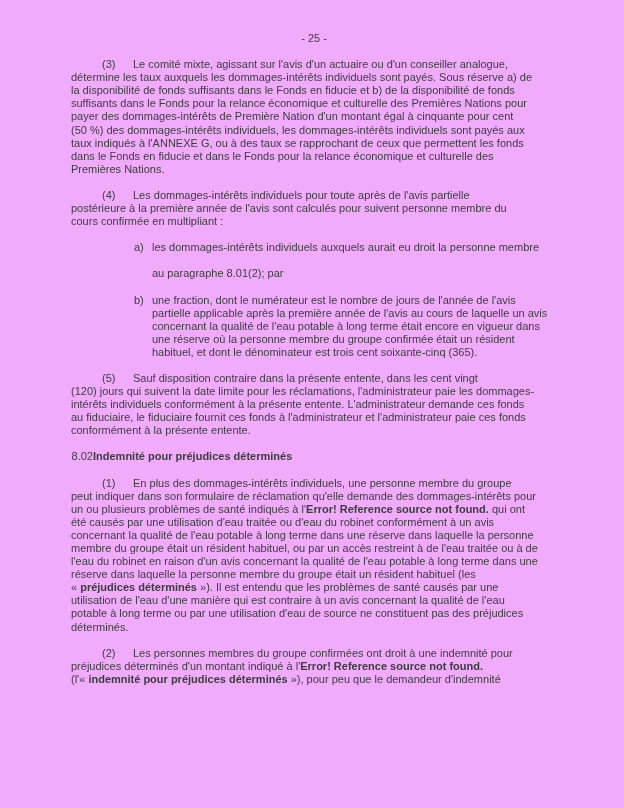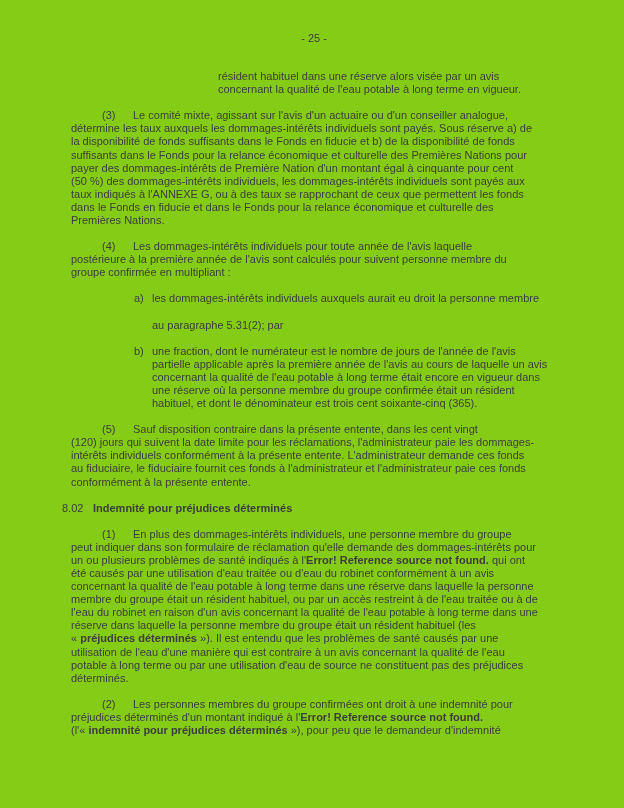--- a/index.html
+++ b/index.html
@@ -1,56 +1,55 @@
 <!DOCTYPE html>
 <html><head>
 <meta charset="utf-8">
 <style>
   * { box-sizing: border-box; }
   html, body { margin: 0; padding: 0; background: #ffffff; }
   .sheet {
     position: relative;
     width: 624px;
     height: 808px;
-    background: #84cc16;
+    background: #f0abfc;
     color: #3d3d3d;
     font-family: "Liberation Sans", "DejaVu Sans", sans-serif;
     font-size: 11px;
     line-height: 13.1px;
     padding: 32px 58px 0 62px;
     overflow: hidden;
   }
   .page-number { text-align: center; margin: 0; }
   .cont { margin: 25px 0 0 156px; }
   p { margin: 13px 0 0 9px; }
   .body { text-indent: 31px; }
   .plabel { display: inline-block; width: 31px; text-indent: 0; }
   .sub { margin-left: 63px; }
   .item { padding-left: 18px; text-indent: -18px; }
   .marker { display: inline-block; width: 18px; text-indent: 0; }
   .heading { margin: 13px 0 0 0; font-size: 11px; font-weight: 400; }
-  .hnum { display: inline-block; width: 31px; }
+  .hnum { display: inline-block; width: 31px; text-align: right; }
   .htitle { font-weight: 700; }
   .b { font-weight: 700; text-align: center; }
 </style>
 </head>
 <body>
 
 <div class="sheet">
 
   <p class="page-number">- 25 -</p>
 
-  <p class="cont"><span>résident habituel dans une réserve alors visée par un avis</span><br><span>concernant la qualité de l'eau potable à long terme en vigueur.</span></p>
 
   <p class="body"><span class="plabel">(3)</span><span><span>Le comité mixte, agissant sur l'avis d'un actuaire ou d'un conseiller analogue,</span><br><span>détermine les taux auxquels les dommages-intérêts individuels sont payés. Sous réserve a) de</span><br><span>la disponibilité de fonds suffisants dans le Fonds en fiducie et b) de la disponibilité de fonds</span><br><span>suffisants dans le Fonds pour la relance économique et culturelle des Premières Nations pour</span><br><span>payer des dommages-intérêts de Première Nation d'un montant égal à cinquante pour cent</span><br><span>(50 %) des dommages-intérêts individuels, les dommages-intérêts individuels sont payés aux</span><br><span>taux indiqués à l'ANNEXE G, ou à des taux se rapprochant de ceux que permettent les fonds</span><br><span>dans le Fonds en fiducie et dans le Fonds pour la relance économique et culturelle des</span><br><span>Premières Nations.</span></span></p>
 
-  <p class="body"><span class="plabel">(4)</span><span><span>Les dommages-intérêts individuels pour toute année de l'avis laquelle</span><br><span>postérieure à la première année de l'avis sont calculés pour suivent personne membre du</span><br><span>groupe confirmée en multipliant :</span></span></p>
+  <p class="body"><span class="plabel">(4)</span><span><span>Les dommages-intérêts individuels pour toute après de l'avis partielle</span><br><span>postérieure à la première année de l'avis sont calculés pour suivent personne membre du</span><br><span>cours confirmée en multipliant :</span></span></p>
 
   <div class="sub">
-    <p class="item"><span class="marker">a)</span><span><span>les dommages-intérêts individuels auxquels aurait eu droit la personne membre</span><br><br><span>au paragraphe 5.31(2); par</span></span></p>
+    <p class="item"><span class="marker">a)</span><span><span>les dommages-intérêts individuels auxquels aurait eu droit la personne membre</span><br><br><span>au paragraphe 8.01(2); par</span></span></p>
     <p class="item"><span class="marker">b)</span><span><span>une fraction, dont le numérateur est le nombre de jours de l'année de l'avis</span><br><span>partielle applicable après la première année de l'avis au cours de laquelle un avis</span><br><span>concernant la qualité de l'eau potable à long terme était encore en vigueur dans</span><br><span>une réserve où la personne membre du groupe confirmée était un résident</span><br><span>habituel, et dont le dénominateur est trois cent soixante-cinq (365).</span></span></p>
   </div>
 
   <p class="body"><span class="plabel">(5)</span><span><span>Sauf disposition contraire dans la présente entente, dans les cent vingt</span><br><span>(120) jours qui suivent la date limite pour les réclamations, l'administrateur paie les dommages-</span><br><span>intérêts individuels conformément à la présente entente. L'administrateur demande ces fonds</span><br><span>au fiduciaire, le fiduciaire fournit ces fonds à l'administrateur et l'administrateur paie ces fonds</span><br><span>conformément à la présente entente.</span></span></p>
 
   <p class="heading"><span class="hnum">8.02</span><span class="htitle">Indemnité pour préjudices déterminés</span></p>
 
   <p class="body"><span class="plabel">(1)</span><span><span>En plus des dommages-intérêts individuels, une personne membre du groupe</span><br><span>peut indiquer dans son formulaire de réclamation qu'elle demande des dommages-intérêts pour</span><br><span>un ou plusieurs problèmes de santé indiqués à l'</span><span class="b">Error! Reference source not found.</span><span> qui ont</span><br><span>été causés par une utilisation d'eau traitée ou d'eau du robinet conformément à un avis</span><br><span>concernant la qualité de l'eau potable à long terme dans une réserve dans laquelle la personne</span><br><span>membre du groupe était un résident habituel, ou par un accès restreint à de l'eau traitée ou à de</span><br><span>l'eau du robinet en raison d'un avis concernant la qualité de l'eau potable à long terme dans une</span><br><span>réserve dans laquelle la personne membre du groupe était un résident habituel (les</span><br><span>« </span><span class="b">préjudices déterminés</span><span> »). Il est entendu que les problèmes de santé causés par une</span><br><span>utilisation de l'eau d'une manière qui est contraire à un avis concernant la qualité de l'eau</span><br><span>potable à long terme ou par une utilisation d'eau de source ne constituent pas des préjudices</span><br><span>déterminés.</span></span></p>
 
   <p class="body"><span class="plabel">(2)</span><span><span>Les personnes membres du groupe confirmées ont droit à une indemnité pour</span><br><span>préjudices déterminés d'un montant indiqué à l'</span><span class="b">Error! Reference source not found.</span><br><span>(l'« </span><span class="b">indemnité pour préjudices déterminés</span><span> »), pour peu que le demandeur d'indemnité</span></span></p>

